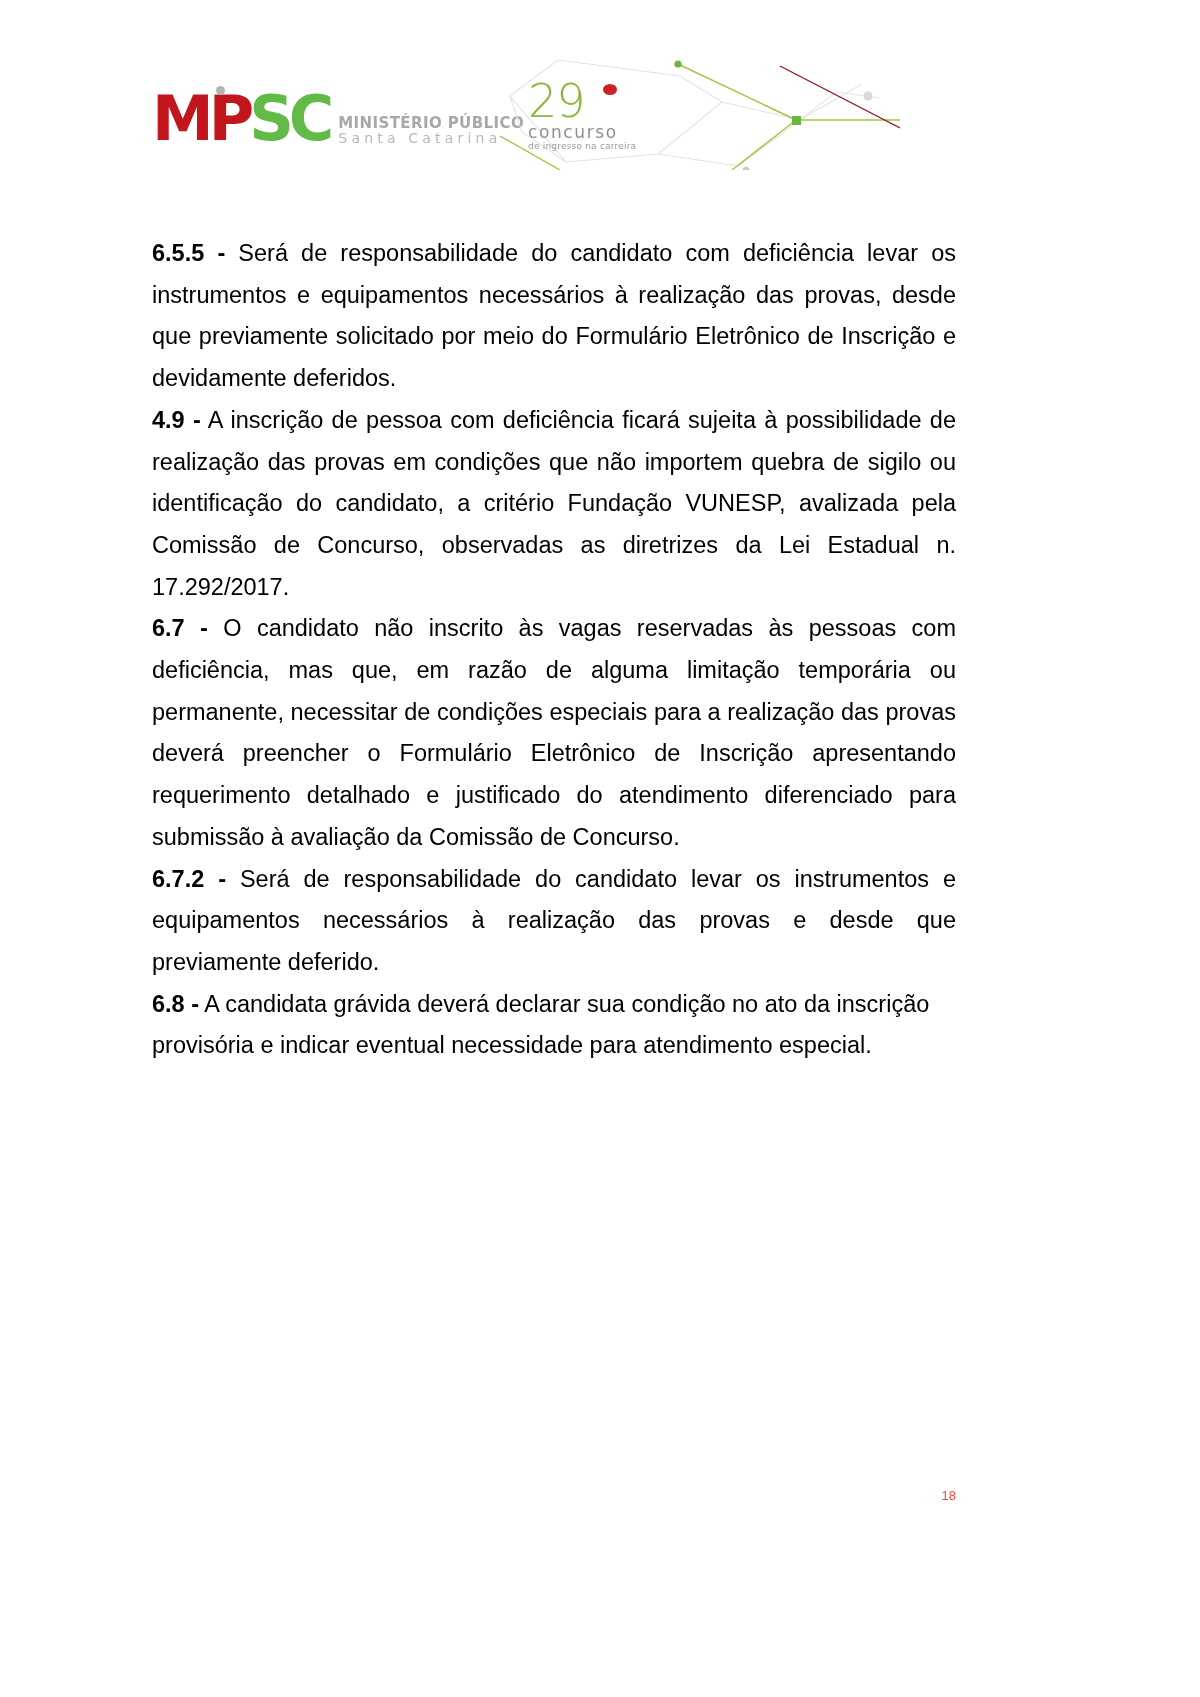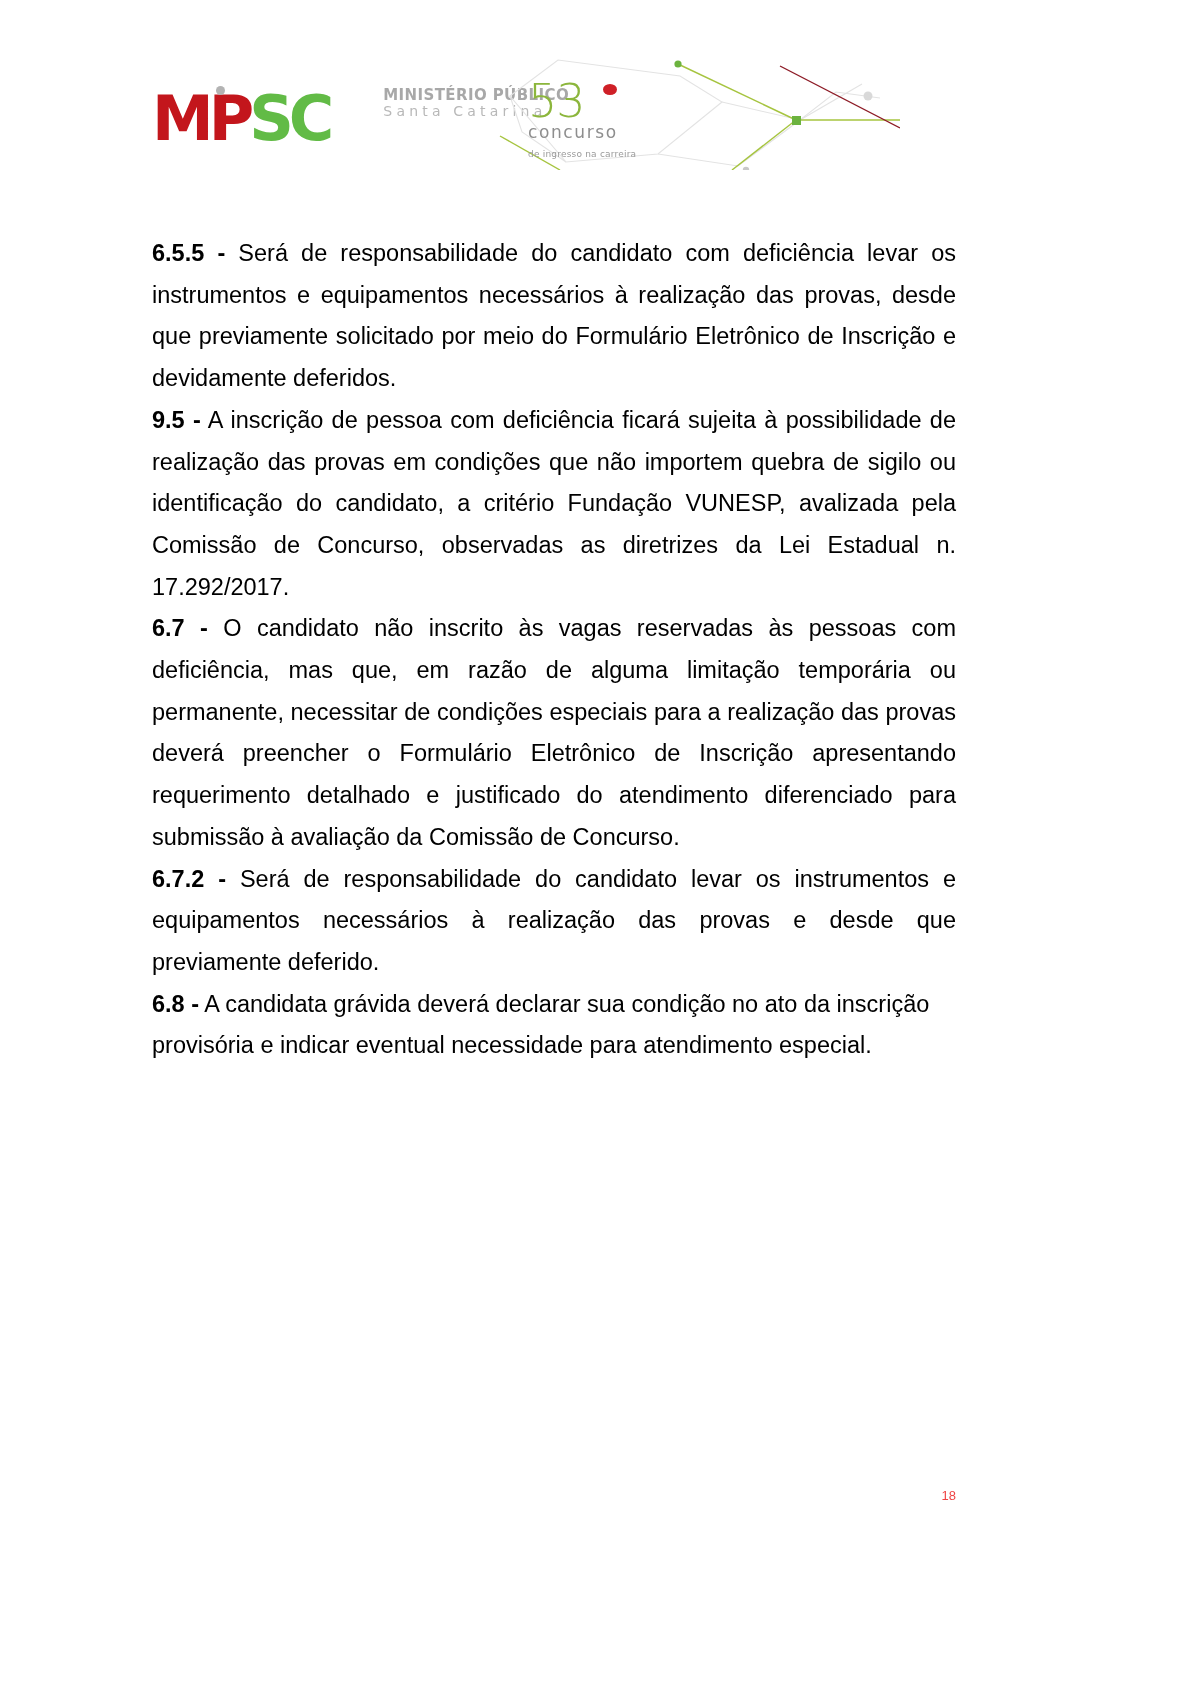--- a/index.html
+++ b/index.html
@@ -30,23 +30,22 @@
     top: 0;
     width: 1200px;
     height: 178px;
   }
 
   .logo-mpsc {
     position: absolute;
     left: 152px;
     top: 88px;
     display: flex;
-    align-items: flex-start;
+    align-items: flex-end;
     height: 62px;
-    gap: 45px;
   }
 
   .mpsc-wordmark {
     position: relative;
     font-family: "DejaVu Sans", sans-serif;
     font-weight: bold;
     font-size: 62px;
     letter-spacing: -5px;
     line-height: 1;
     white-space: nowrap;
@@ -124,21 +123,21 @@
     letter-spacing: 1.6px;
     line-height: 1;
     margin-top: 2px;
   }
   .logo45-tag {
     font-family: "DejaVu Sans", sans-serif;
     font-size: 9px;
     color: #9a9a9a;
     letter-spacing: 0.2px;
     line-height: 1;
-    margin-top: 9px;
+    margin-top: 1px;
   }
 
   
   .content {
     position: absolute;
     left: 152px;
     top: 193px;
     width: 804px;
     margin-top: 40px;
   }
@@ -211,33 +210,33 @@
           <path d="M310 8 L430 70"></path>
         </g>
 
         <rect x="322" y="58" width="9" height="9" fill="#6cb33f"></rect>
         <circle cx="398" cy="38" r="4.5" fill="#d9d9d9"></circle>
         <circle cx="208" cy="6" r="3.6" fill="#6cb33f"></circle>
         <circle cx="276" cy="112" r="3.2" fill="#c8c8c8"></circle>
       </svg>
 
       <div class="logo45-text">
-        <div class="logo45-num">53</div>
+        <div class="logo45-num">29</div>
         <div class="logo45-dot"></div>
         <div class="logo45-word">concurso</div>
         <div class="logo45-tag">de ingresso na carreira</div>
       </div>
     </div>
   </div>
 
   <div class="content">
 
     <p class="para"><b>6.5.5 -</b><span> Será de responsabilidade do candidato com deficiência levar os instrumentos e equipamentos necessários à realização das provas, desde que previamente solicitado por meio do Formulário Eletrônico de Inscrição e devidamente deferidos.</span></p>
 
-    <p class="para"><b>9.5 -</b><span> A inscrição de pessoa com deficiência ficará sujeita à possibilidade de realização das provas em condições que não importem quebra de sigilo ou identificação do candidato, a critério Fundação VUNESP, avalizada pela Comissão de Concurso, observadas as diretrizes da Lei Estadual n. 17.292/2017.</span></p>
+    <p class="para"><b>4.9 -</b><span> A inscrição de pessoa com deficiência ficará sujeita à possibilidade de realização das provas em condições que não importem quebra de sigilo ou identificação do candidato, a critério Fundação VUNESP, avalizada pela Comissão de Concurso, observadas as diretrizes da Lei Estadual n. 17.292/2017.</span></p>
 
     <p class="para"><b>6.7 -</b><span> O candidato não inscrito às vagas reservadas às pessoas com deficiência, mas que, em razão de alguma limitação temporária ou permanente, necessitar de condições especiais para a realização das provas deverá preencher o Formulário Eletrônico de Inscrição apresentando requerimento detalhado e justificado do atendimento diferenciado para submissão à avaliação da Comissão de Concurso.</span></p>
 
 
     <p class="para"><b>6.7.2 -</b><span> Será de responsabilidade do candidato levar os instrumentos e equipamentos necessários à realização das provas e desde que previamente deferido.</span></p>
 
     <p class="para nojust"><b>6.8 -</b><span> A candidata grávida deverá declarar sua condição no ato da inscrição provisória e indicar eventual necessidade para atendimento especial.</span></p>
 
 
   </div>

